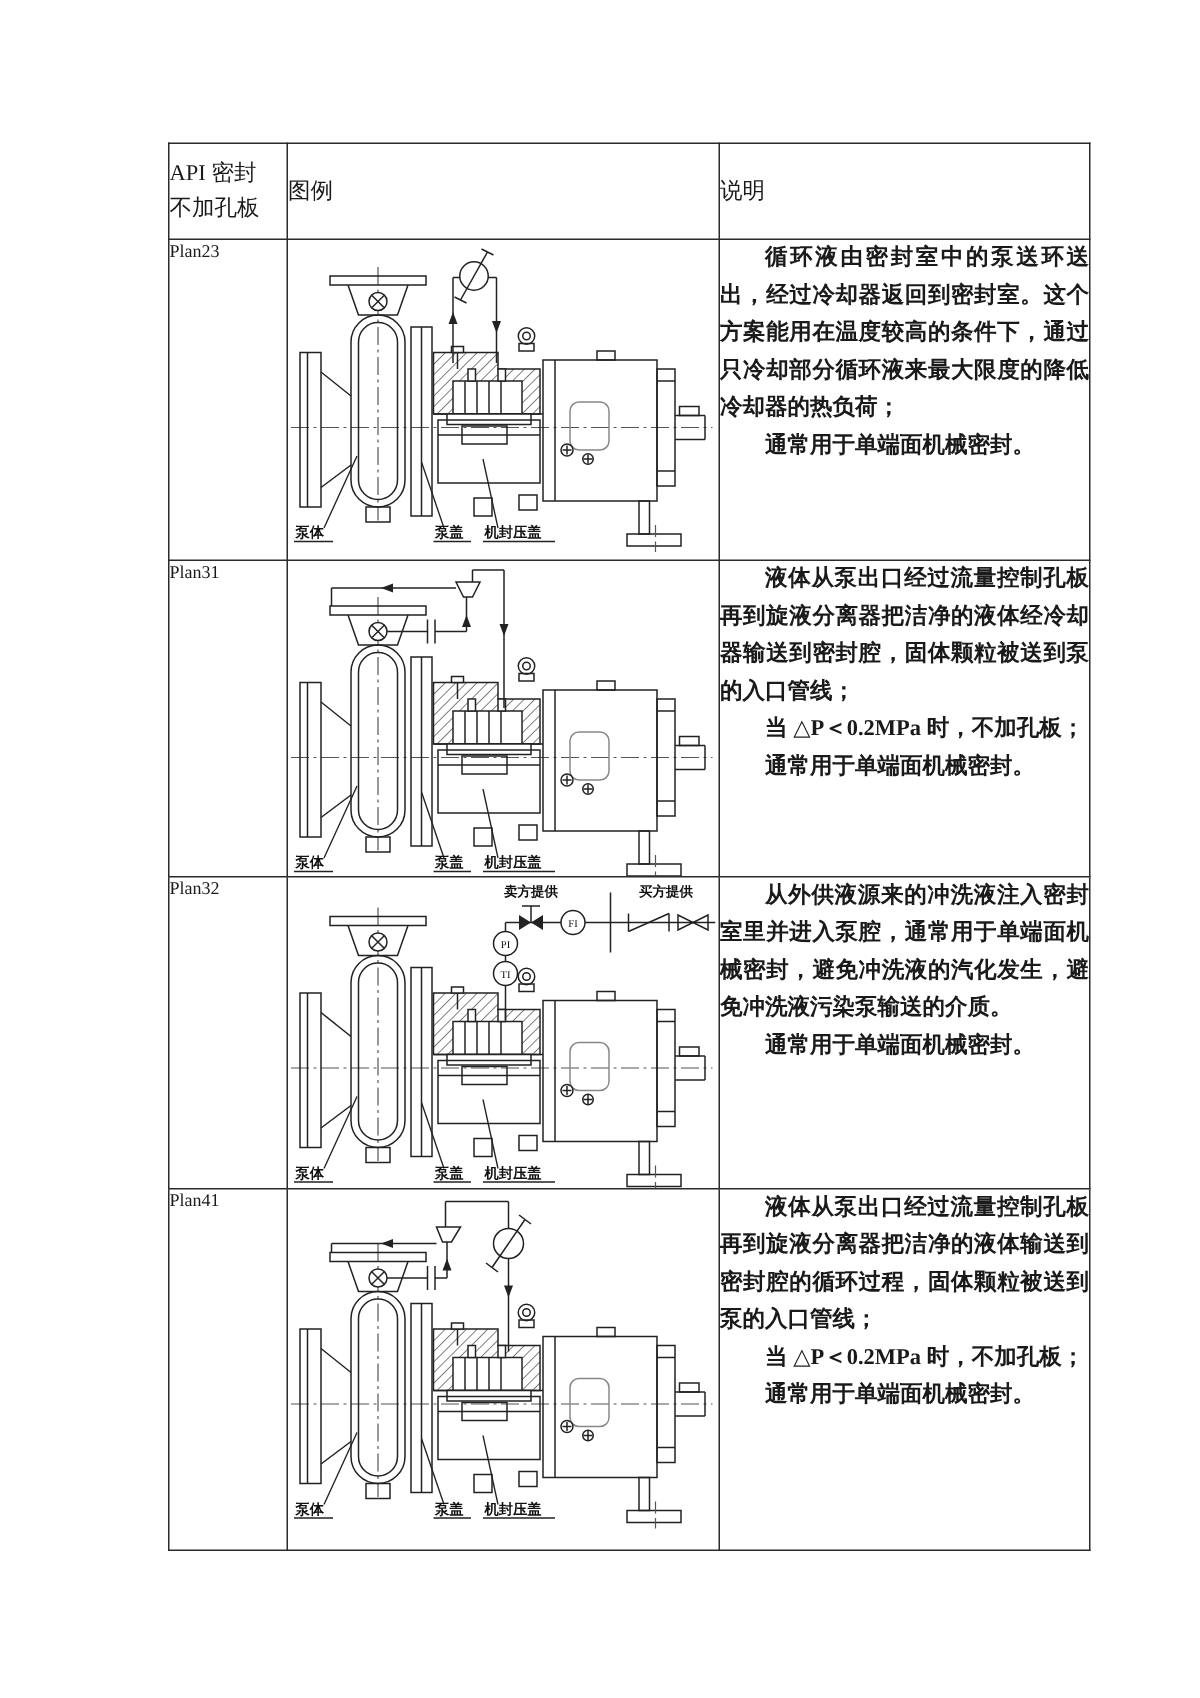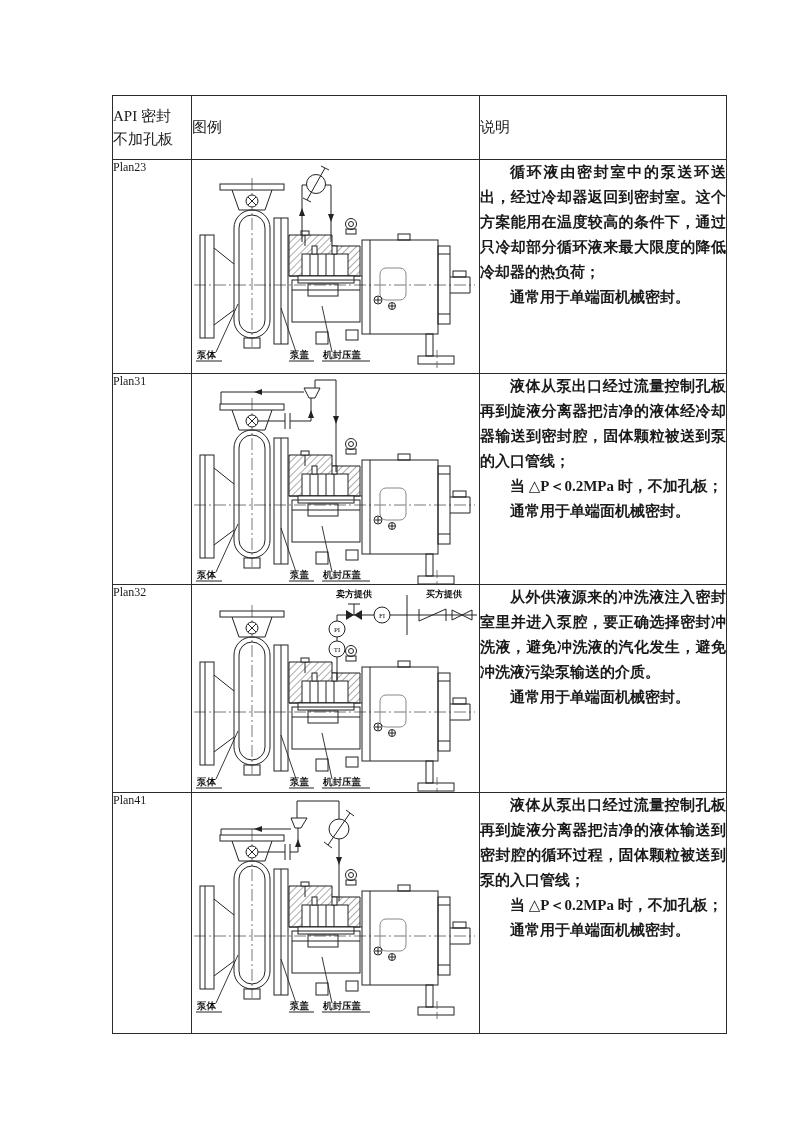--- a/index.html
+++ b/index.html
@@ -339,21 +339,21 @@
                   <line x1="145" y1="52" x2="145" y2="56" stroke="#222222" stroke-width="1"></line>
                   <circle cx="145" cy="64" r="8" fill="#fff" stroke="#222222" stroke-width="1"></circle>
                   <text x="145" y="67" font-size="7" text-anchor="middle" fill="#111">TI</text>
                   <line x1="145" y1="72" x2="145" y2="95" stroke="#222222" stroke-width="1"></line>
                 </g>
               </svg>
             </div>
           </td>
           <td class="c-desc">
             <div class="txt" style="height:197px">
-              <p>从外供液源来的冲洗液注入密封室里并进入泵腔，要正确选择密封冲洗液，避免冲洗液的汽化发生，避免冲洗液污染泵输送的介质。</p>
+              <p>从外供液源来的冲洗液注入密封室里并进入泵腔，通常用于单端面机械密封，避免冲洗液的汽化发生，避免冲洗液污染泵输送的介质。</p>
               <p>通常用于单端面机械密封。</p>
             </div>
           </td>
         </tr>
         <tr>
           <td class="c-plan"><span>Plan41</span></td>
           <td class="c-diag" style="height:240px">
             <div class="diag" style="height:240px">
               <svg width="285" height="240" viewBox="0 0 285 240" xmlns="http://www.w3.org/2000/svg">
                 <defs>

